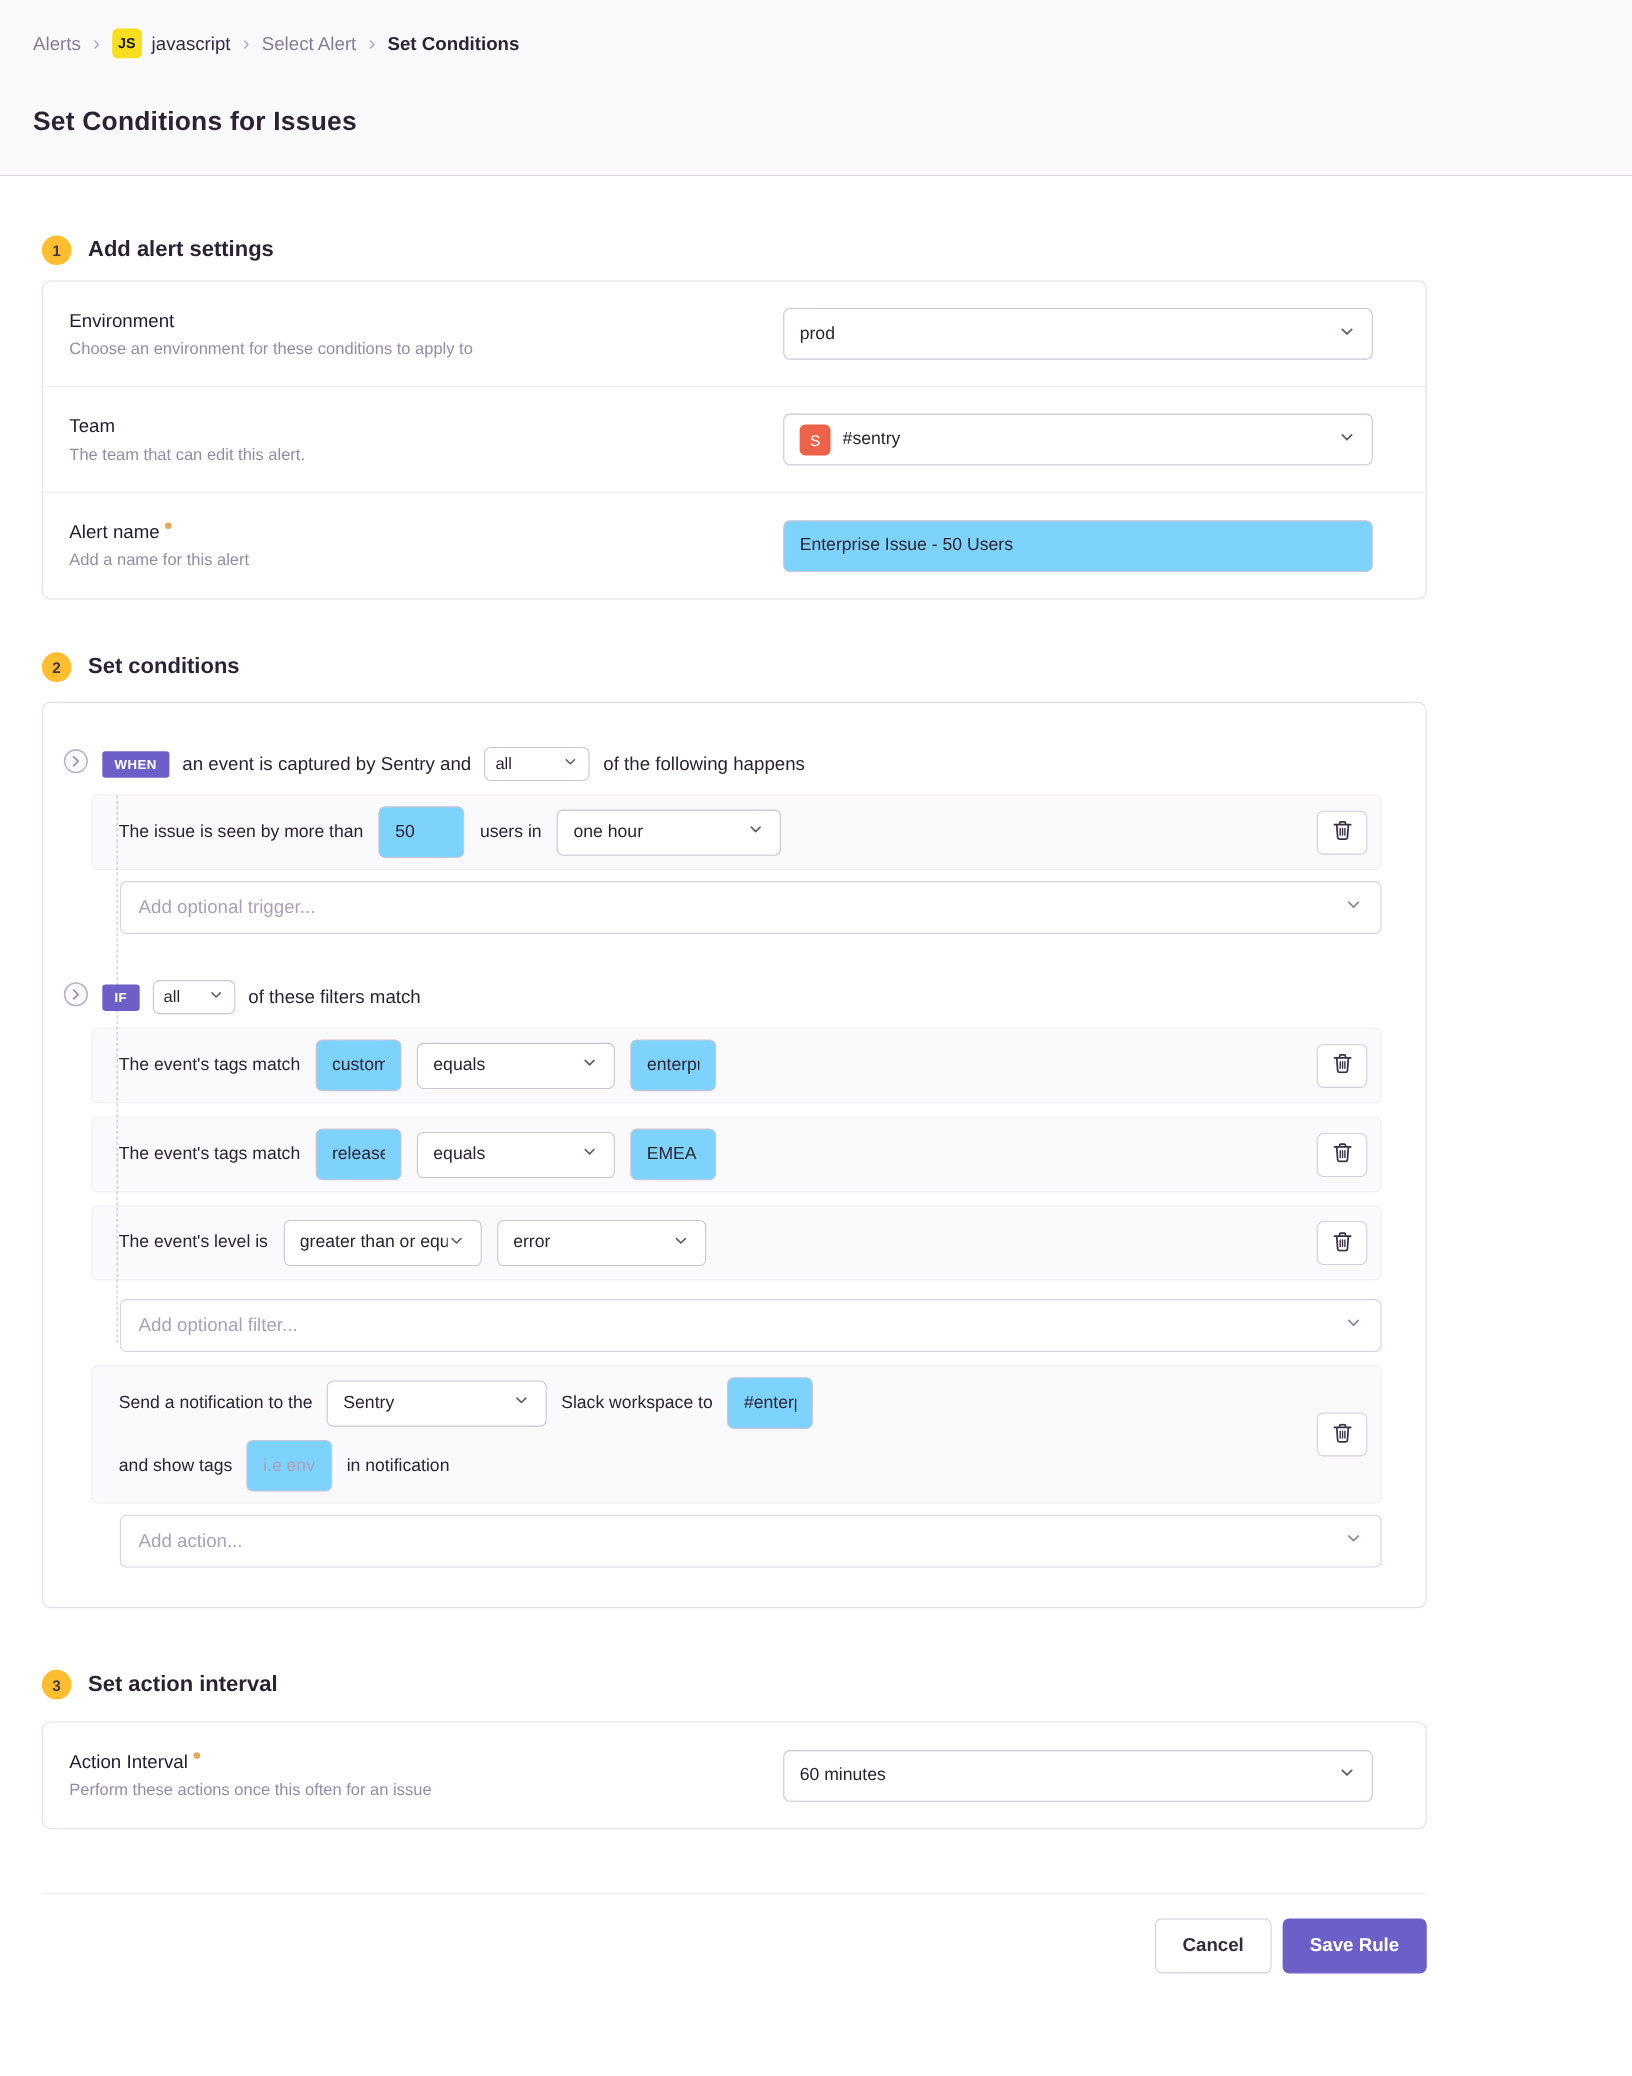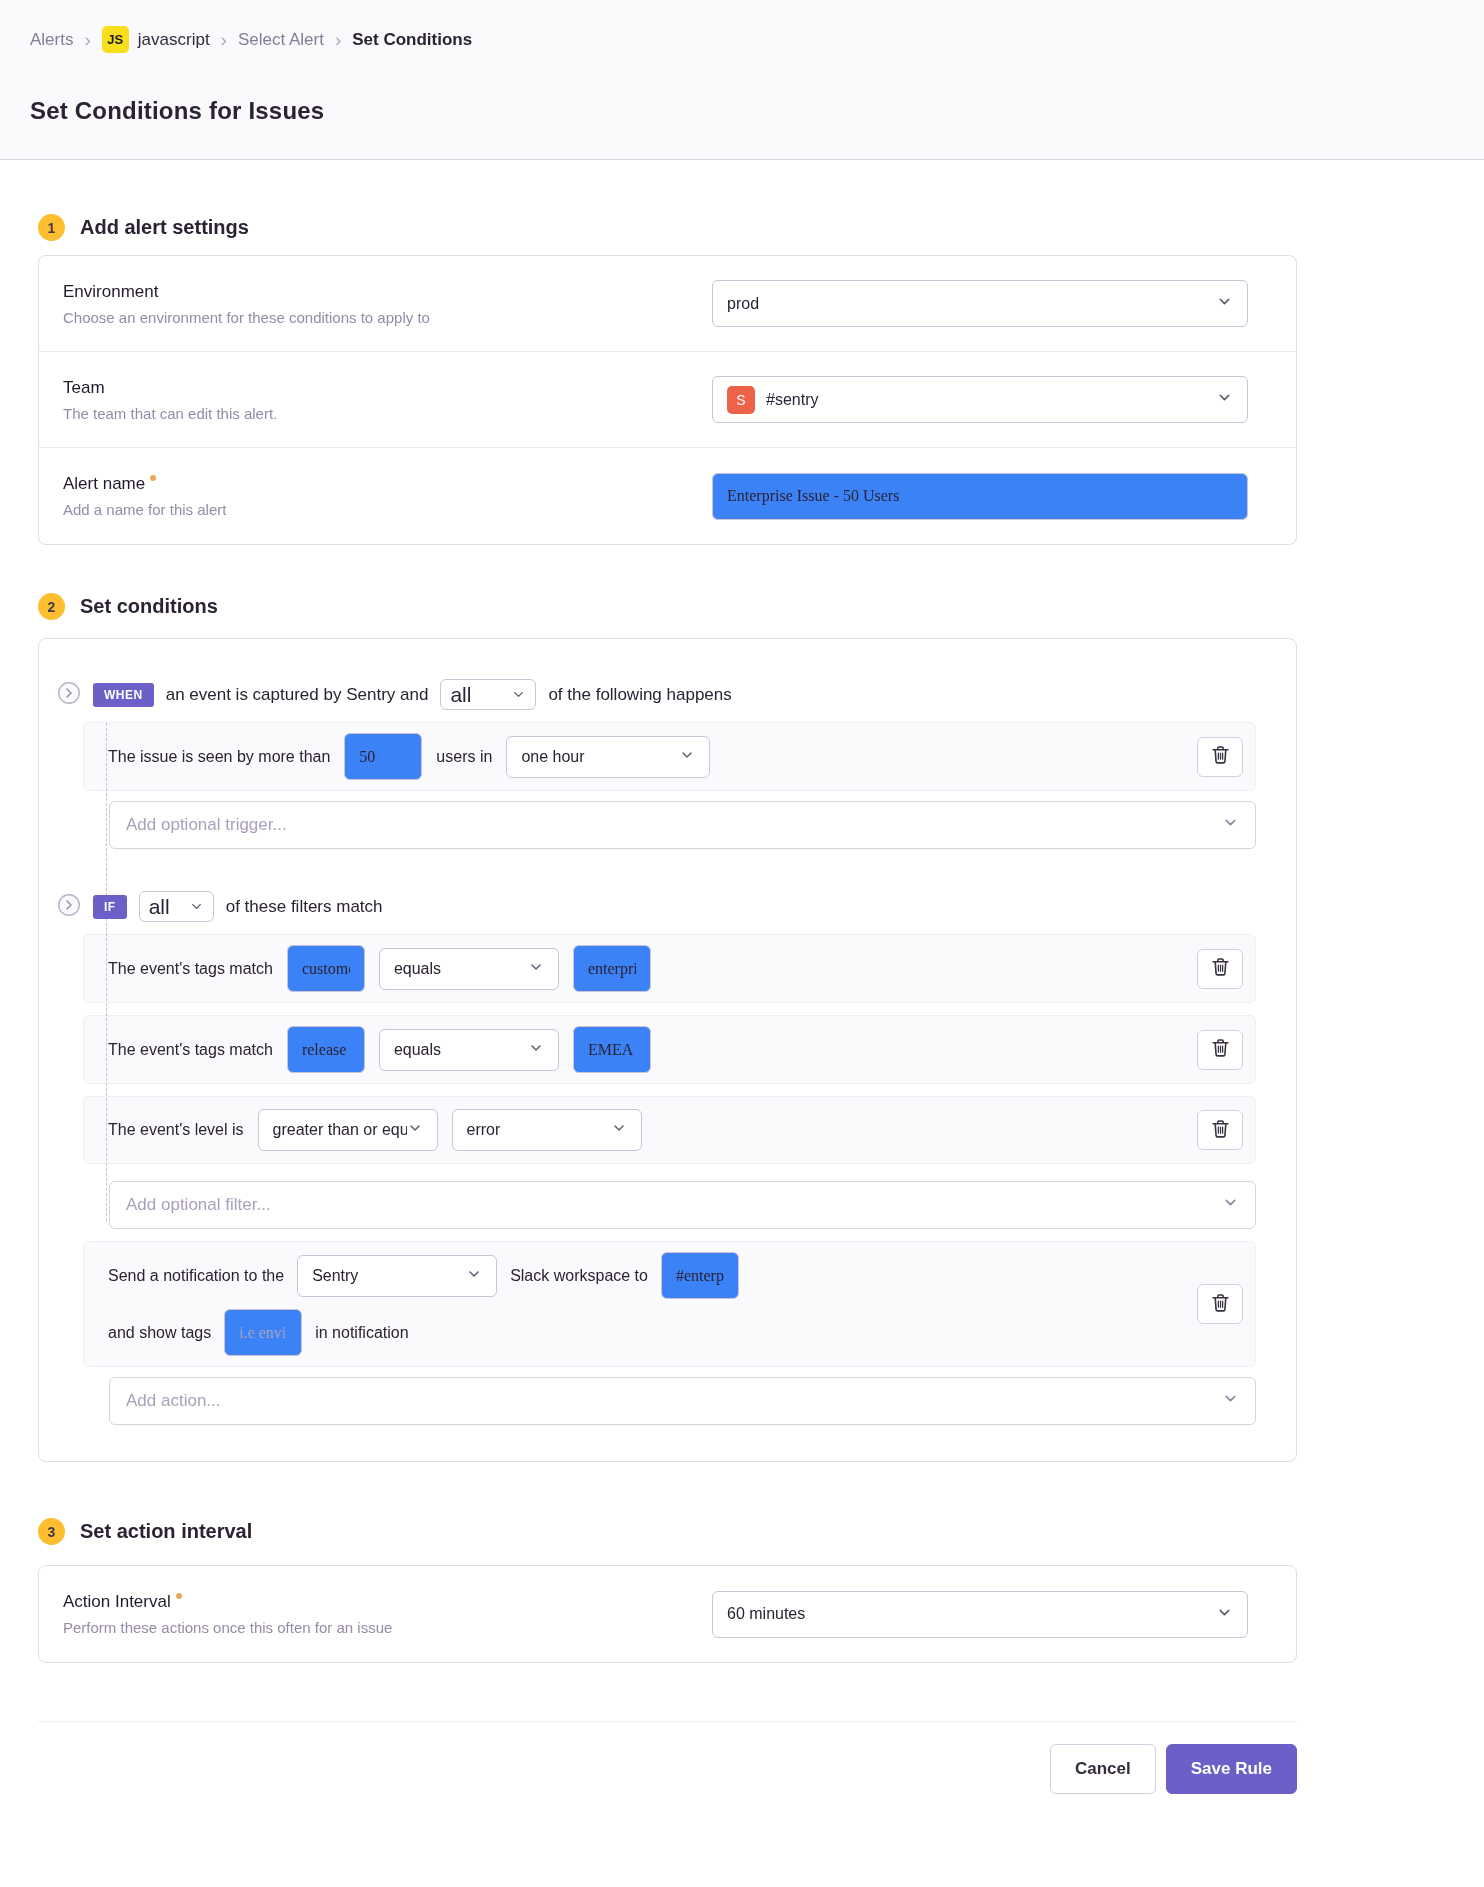--- a/index.html
+++ b/index.html
@@ -39,32 +39,32 @@
   .req-dot { display:inline-block; width:6px; height:6px; border-radius:50%; background:#E9A95B;
              margin-left:5px; vertical-align:8px; }
 
   .control { width:536px; flex:0 0 auto; }
   .select { border:1px solid #CCC3D6; border-radius:6px; background:#fff; height:47px;
             display:flex; align-items:center; padding:0 14px; font-size:16px; color:#2B2233; cursor:pointer; }
   .select .sel-text { flex:1 1 auto; white-space:nowrap; overflow:hidden; }
   .select svg { flex:0 0 auto; }
   .team-avatar { width:28px; height:28px; border-radius:5px; background:#ED6248; color:#fff;
                  display:flex; align-items:center; justify-content:center; font-size:14px; margin-right:11px; flex:0 0 auto; }
-  input.text-input { border:1px solid #CCC3D6; border-radius:6px; background:#3b82f6; height:47px; width:100%;
-                     padding:0 14px; font-size:16px; color:#2B2233; font-family:Liberation Serif, serif; outline:none; }
+  input.text-input { border:1px solid #CCC3D6; border-radius:6px; background:#7dd3fc; height:47px; width:100%;
+                     padding:0 14px; font-size:16px; color:#2B2233; font-family:Liberation Sans, sans-serif; outline:none; }
   input::placeholder { color:#ACA1BB; }
 
   
   .conditions-card { position:relative; padding:40px 40px 36px 18px; }
   .dash-line { position:absolute; left:67px; top:84px; bottom:240px; border-left:1px dashed #C9C0D4; }
   .rule-header { display:flex; align-items:center; gap:12px; position:relative; }
   .rule-header .htext { font-size:17px; color:#2B2233; }
   .rule-badge { background:#6C5FC7; color:#fff; font-size:12px; font-weight:700; letter-spacing:.5px;
                 border-radius:3px; padding:6px 11px; line-height:1; }
-  .mini-select { height:31px; font-size:21px; padding:0 9px; }
+  .mini-select { height:31px; font-size:15px; padding:0 9px; }
   .mt-group { margin-top:42px; }
 
   .rule-rows { margin-left:26px; }
   .grey-row { background:#FAF9FB; border:1px solid #F1EDF5; border-radius:6px; min-height:68px;
               display:flex; align-items:center; gap:14px; padding:10px 12px 10px 24px; margin-top:12px; }
   .grey-row .inline-text { font-size:16px; color:#2B2233; white-space:nowrap; }
   .ctl { height:42px; }
   input.ctl { width:78px; }
   .trash-btn { margin-left:auto; width:46px; height:40px; background:#fff; border:1px solid #D6CEDF;
                border-radius:6px; display:flex; align-items:center; justify-content:center; cursor:pointer; flex:0 0 auto; }

